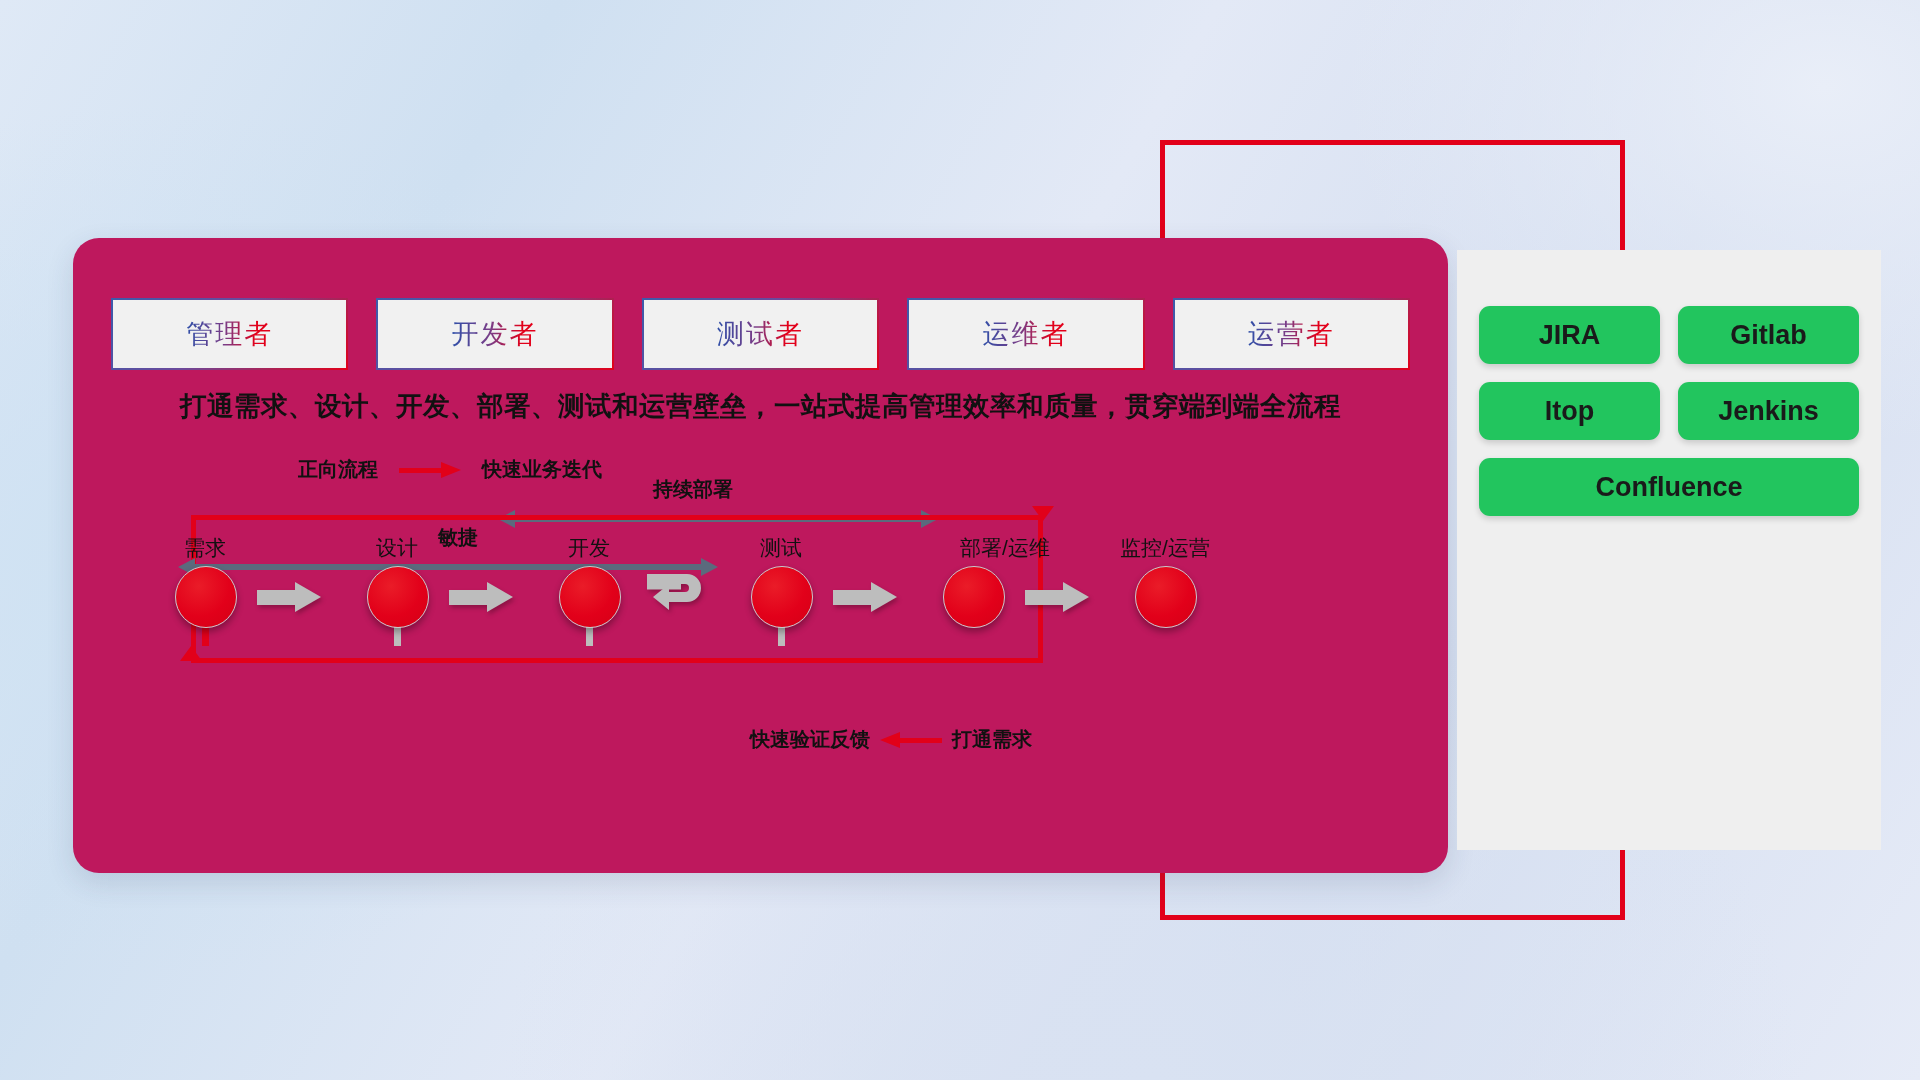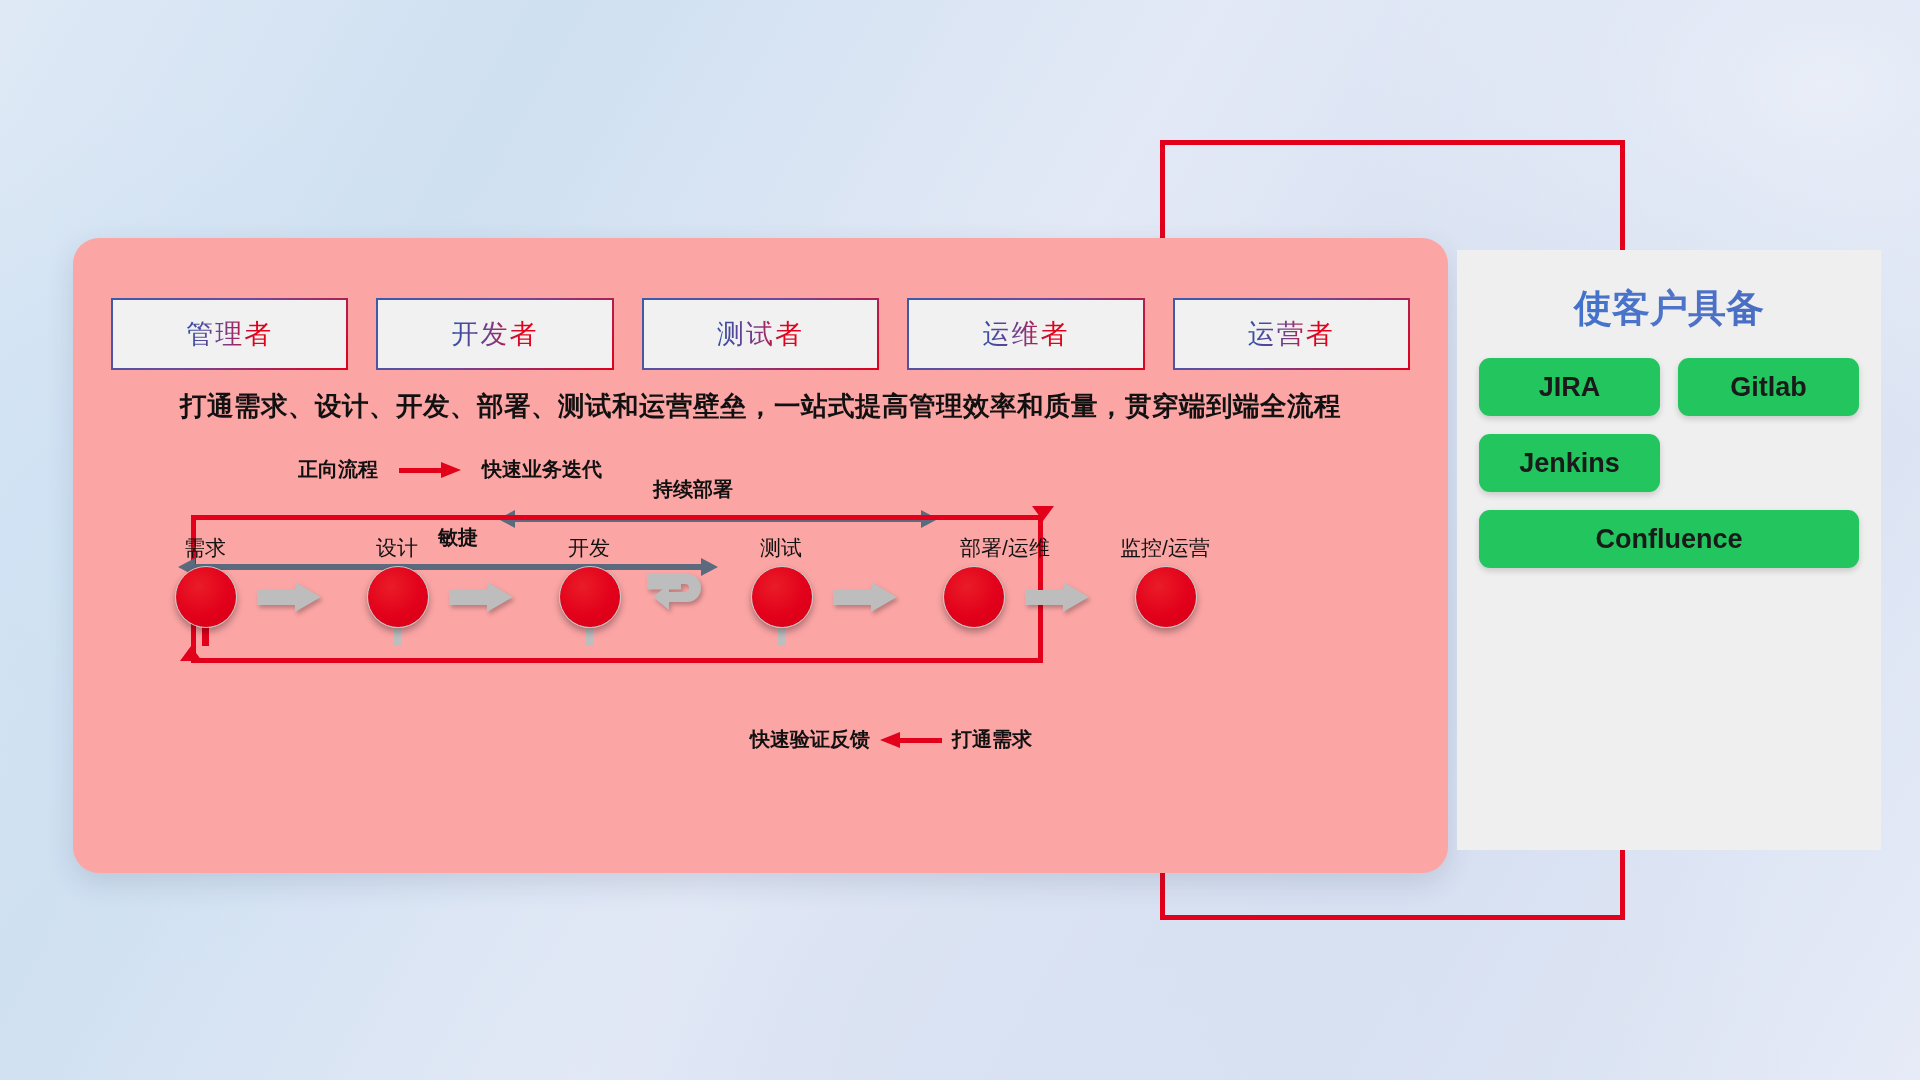--- a/index.html
+++ b/index.html
@@ -13,21 +13,21 @@
       linear-gradient(120deg,#dfe9f6 0%,#cfe0f1 22%,#e3e9f6 48%,#d4def0 72%,#e6ebf7 100%);
   }
   .stage{position:absolute;left:0;top:0;width:1920px;height:1080px;}
 
   
   .redframe{position:absolute;border:5px solid #e2001a;box-sizing:border-box;}
 
   
   .card{
     position:absolute;left:73px;top:238px;width:1375px;height:635px;
-    background:#fca5a5;border-radius:26px;
+    background:#be185d;border-radius:26px;
     box-shadow:0 10px 28px rgba(40,60,90,.14);
   }
 
   
   .roles{position:absolute;left:40px;top:62px;width:1295px;height:68px;display:flex;gap:32px;}
   .role{
     flex:1;position:relative;background:#f1f1f1;display:flex;align-items:center;justify-content:center;
   }
   .role::before{
     content:"";position:absolute;inset:-2px;padding:2px;
@@ -217,28 +217,30 @@
           <i></i>
           <b></b>
         </span>
       <span>打通需求</span>
     </div>
 
   </div>
 
   <div class="panel">
     <div class="ptitle">
-      <div>使客户具备</div>
     </div>
     <div class="tools">
       <div class="tool half">
         <span>JIRA</span>
       </div>
       <div class="tool half">
         <span>Gitlab</span>
+      </div>
+      <div class="tool half">
+        <span>Itop</span>
       </div>
       <div class="tool half">
         <span>Jenkins</span>
       </div>
       <div class="tool full">
         <span>Confluence</span>
       </div>
     </div>
   </div>
 

